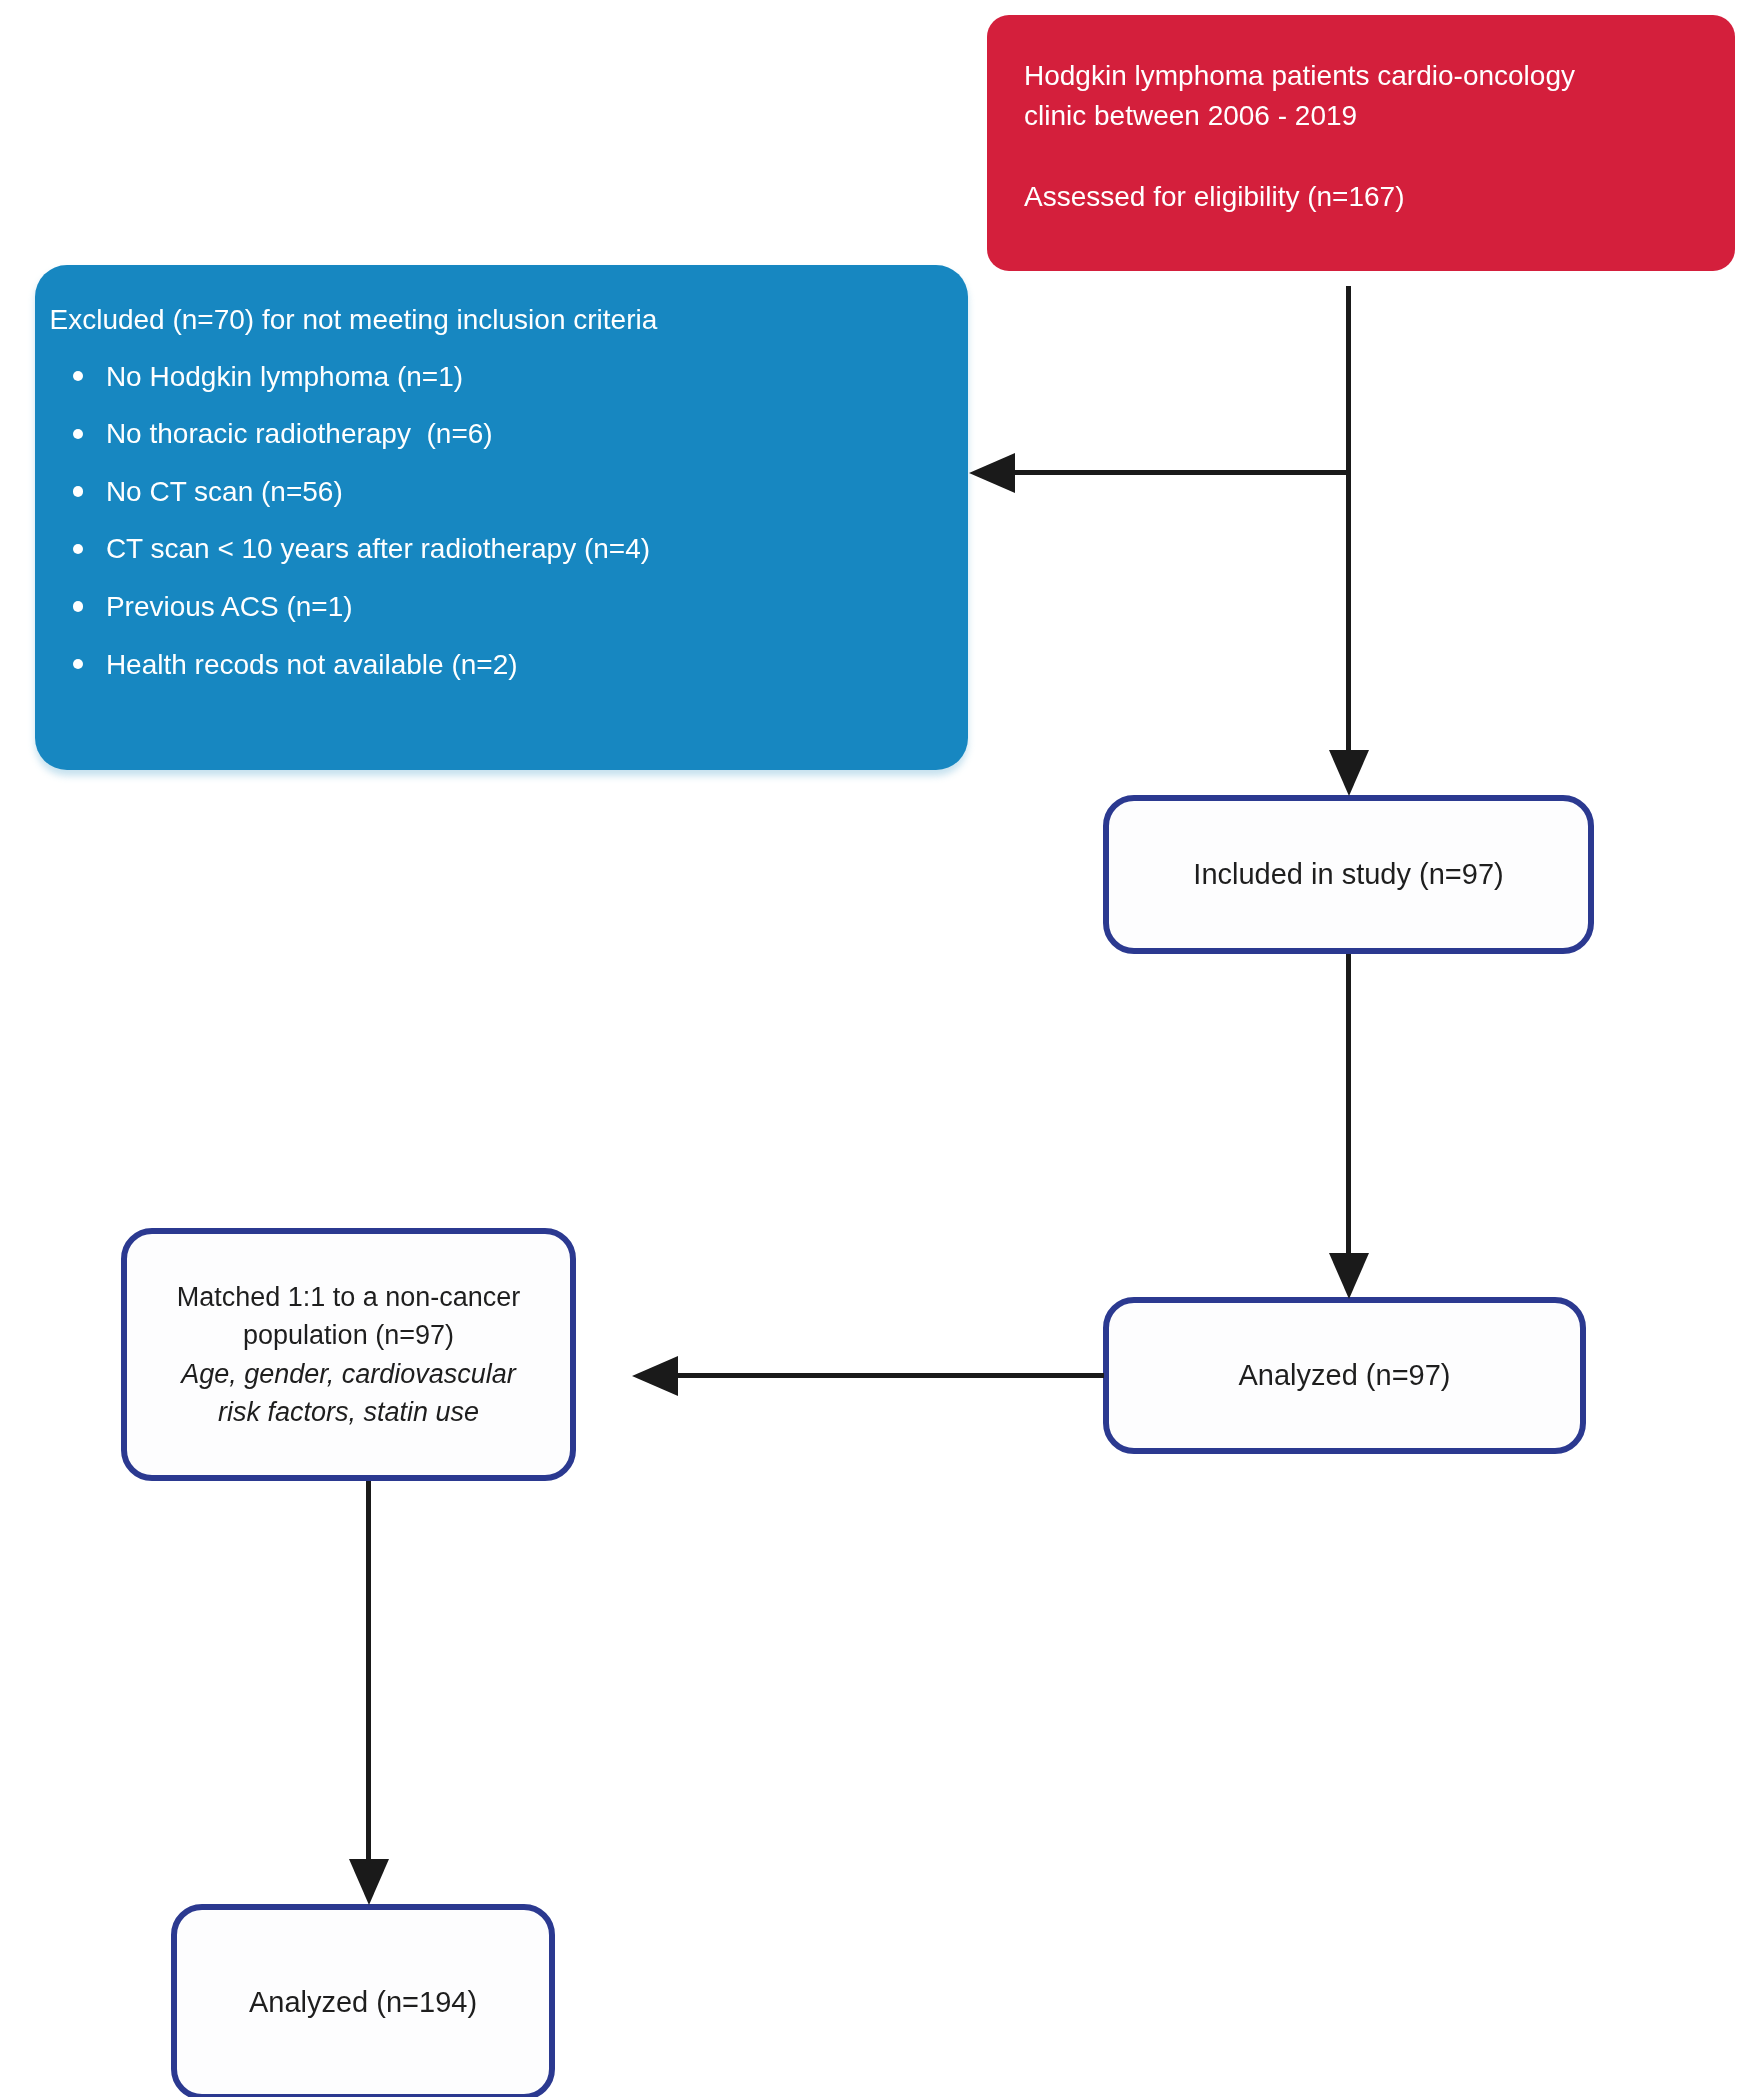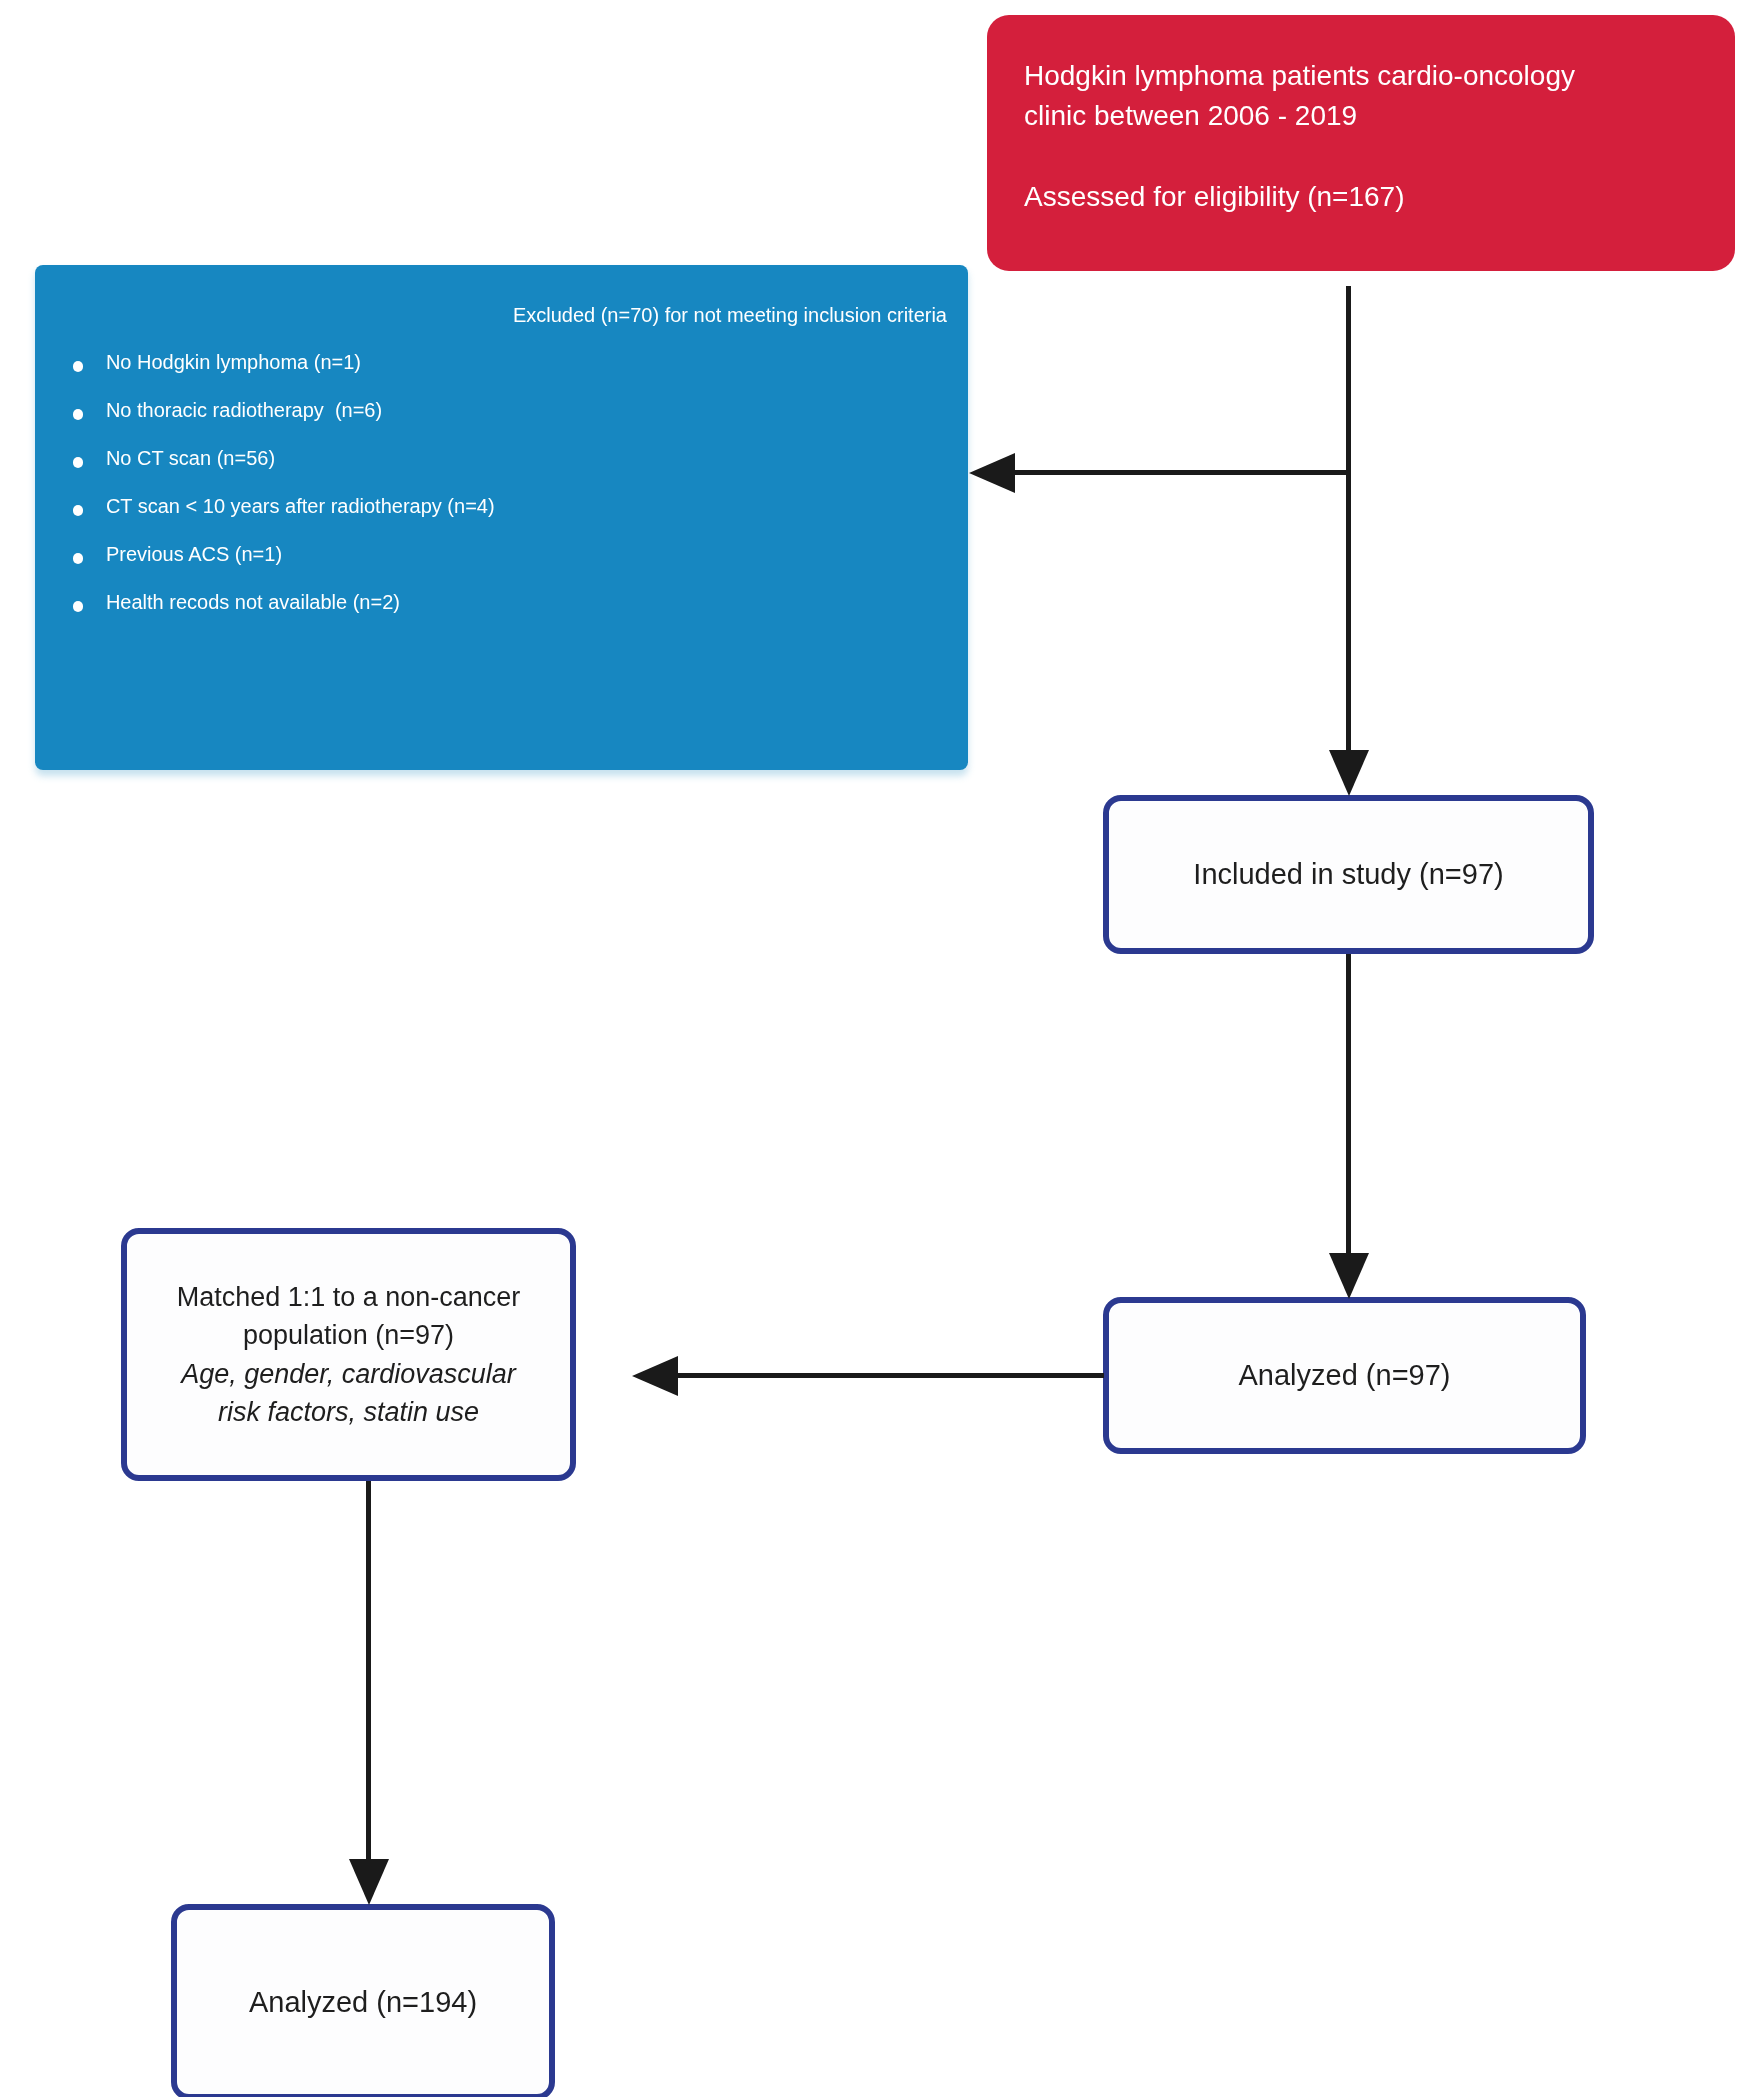--- a/index.html
+++ b/index.html
@@ -19,40 +19,39 @@
     border-radius:22px;
     color:#ffffff;
     padding:41px 33px 0 37px;
     font-size:28px;line-height:1.42;
   }
   .red-box .para2{margin-top:41px;}
 
   .blue-box{
     left:35px;top:265px;width:933px;height:505px;
     background:var(--blue,#1787c1);
-    border-radius:8px;
+    border-radius:32px;
     color:#ffffff;
     padding:38px 21px 0 14.5px;
-    font-size:20px;line-height:1.2;
+    font-size:28px;line-height:1.2;
     box-shadow:0 5.2px 7.3px rgba(130,190,220,0.45);
-    text-align:right;
   }
   .blue-box ul{list-style:none;margin:23px 0 0 0;padding:0;}
   .blue-box li{display:flex;align-items:flex-start;margin:0 0 24px 0;}
   .blue-box .dot{
     flex:0 0 auto;width:10.4px;height:10.4px;border-radius:50%;
     background:#ffffff;margin:11.4px 23px 0 23px;
   }
   .blue-box .li-text{white-space:pre-wrap;}
 
   
   .outline-box{
     background:#fdfdfe;
     border:6.8px solid var(--navy,#2b3990);
-    border-radius:18px;
+    border-radius:31px;
     color:#1e1e1e;
     display:flex;align-items:center;justify-content:center;
     text-align:center;
     font-size:29px;line-height:1.4;
   }
   .included-box{left:1103px;top:795px;width:491px;height:159px;}
   .analyzed97-box{left:1103px;top:1297px;width:483px;height:157px;}
   .matched-box{left:121px;top:1228px;width:455px;height:253px;font-size:27px;line-height:1.42;flex-direction:column;}
   .analyzed194-box{left:171px;top:1904px;width:384px;height:196px;}
   .italic{font-style:italic;}

